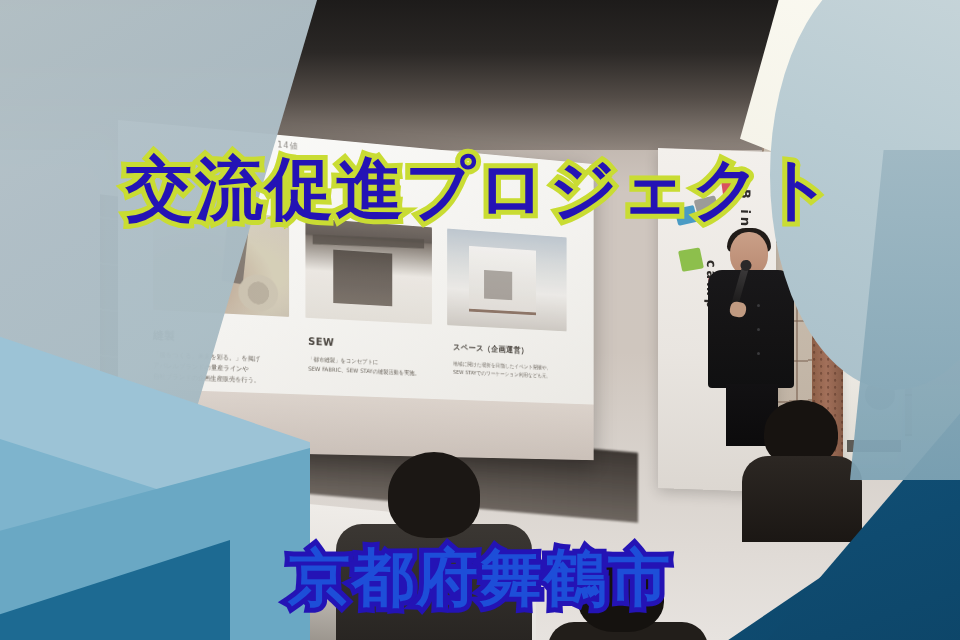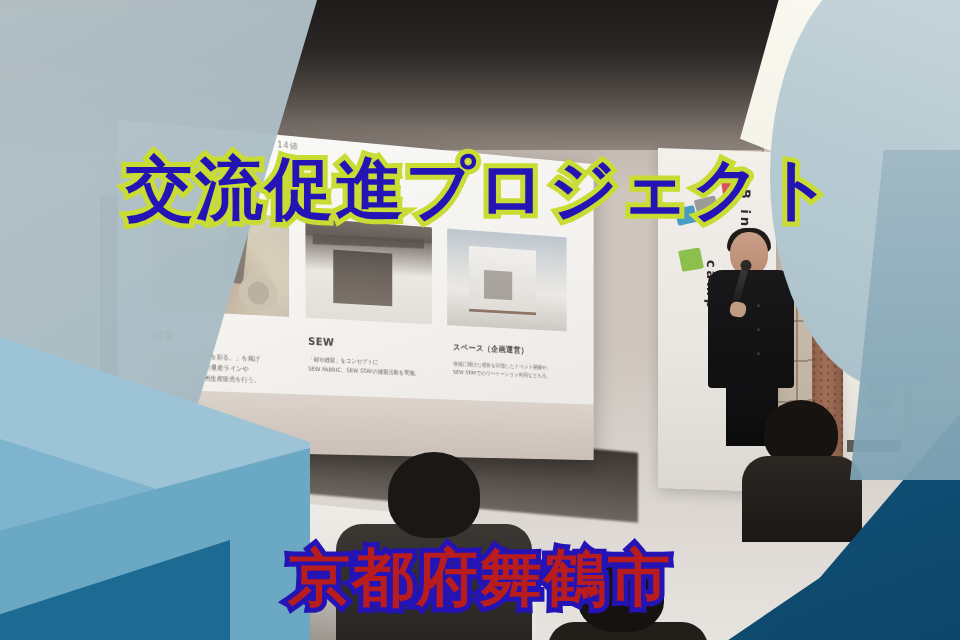--- a/index.html
+++ b/index.html
@@ -300,21 +300,21 @@
     -webkit-text-stroke:10px #c9dc33;
     paint-order:stroke fill;
     letter-spacing:2px;
     white-space:nowrap;
   }
   .title.l1{top:32px;font-size:68px;}
   .title.l2{top:144px;font-size:68px;}
   .footer{
     position:absolute;left:0;width:960px;text-align:center;top:536px;
     font-family:"DejaVu Serif","Liberation Serif",serif;
-    font-weight:700;font-size:62px;color:#b91c1c;
+    font-weight:700;font-size:62px;color:#1d4ed8;
     -webkit-text-stroke:10px #2413b5;
     paint-order:stroke fill;
     letter-spacing:2px;white-space:nowrap;
   }
 </style>
 </head>
 <body>
 
 <div id="stage">
 

